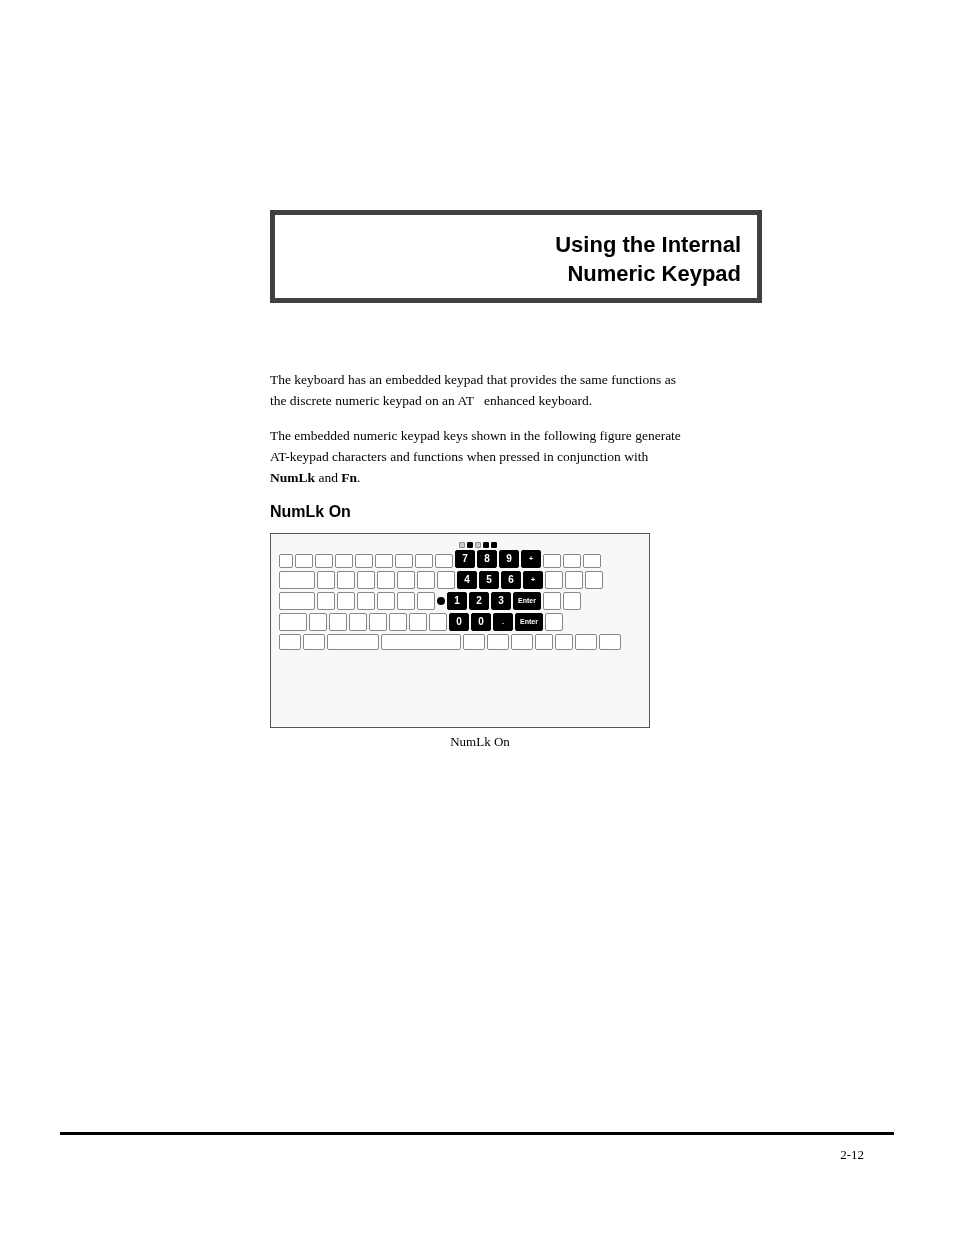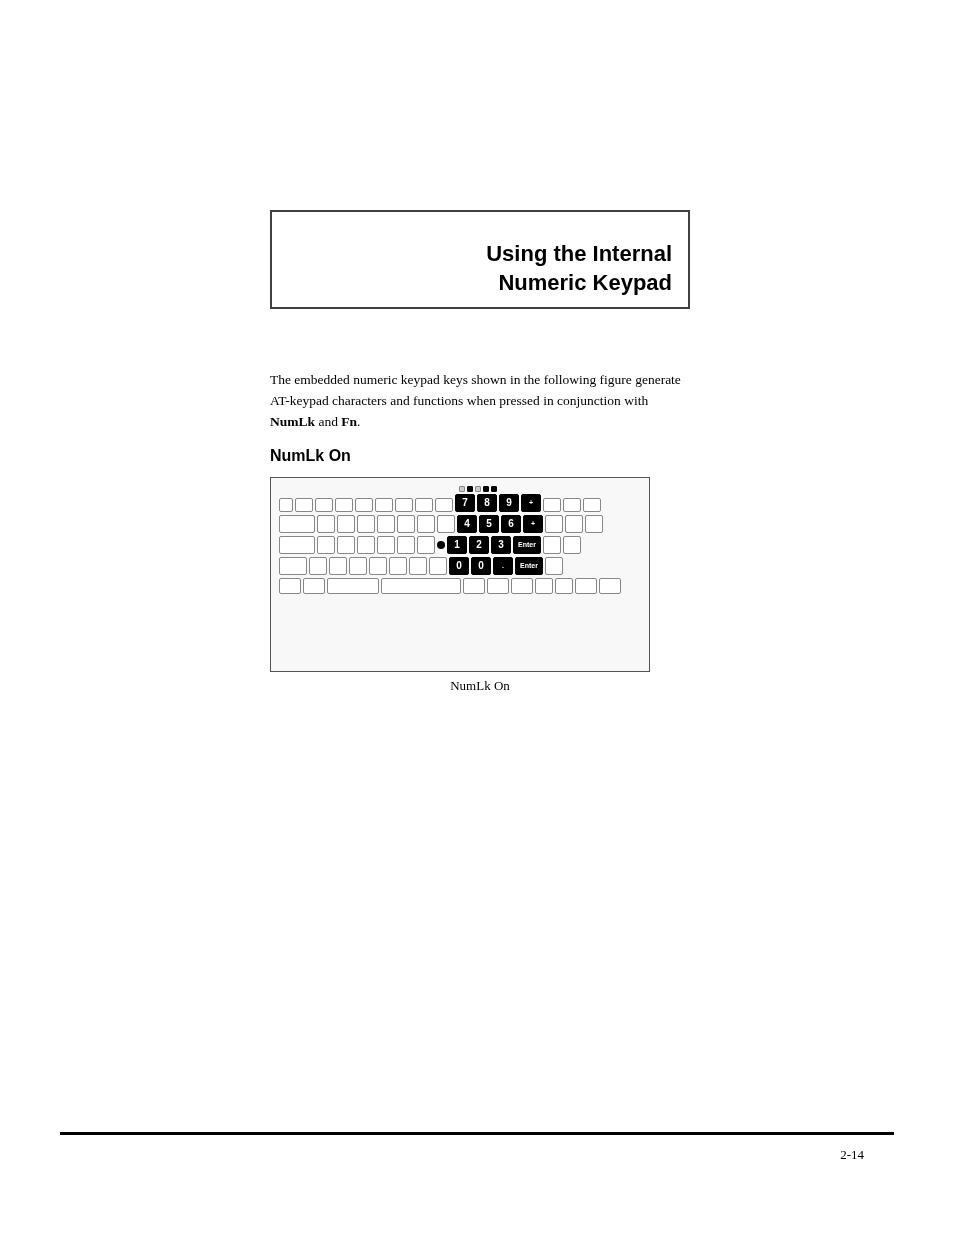--- a/index.html
+++ b/index.html
@@ -19,25 +19,25 @@
       padding: 0;
       position: relative;
       background: #fff;
     }
 
     
     .title-box {
       position: absolute;
       top: 210px;
       left: 270px;
-      width: 420px;
-      border: 2px solid #404040;
+      width: 492px;
+      border: 5px solid #404040;
       background: #fff;
       text-align: right;
-      padding: 28px 16px 10px 10px;
+      padding: 16px 16px 10px 10px;
     }
 
     .title-text {
       font-size: 22px;
       font-weight: bold;
       line-height: 1.3;
       font-family: Arial, Helvetica, sans-serif;
     }
 
     
@@ -175,20 +175,21 @@
 
   <div class="title-box">
     <div class="title-text">
       <span>Using the Internal</span><br>
       <span>Numeric Keypad</span>
     </div>
   </div>
 
   <div class="content-area">
 
+    <p class="body-text">The keyboard has an embedded keypad that provides the same functions as the discrete numeric keypad on an AT&nbsp;&nbsp;&nbsp;enhanced keyboard.</p>
 
     <p class="body-text">
       The embedded numeric keypad keys shown in the following figure generate AT-keypad characters and functions when pressed in conjunction with <b>NumLk</b> and <b>Fn</b>.
     </p>
 
 
     <div class="section-heading">NumLk On</div>
 
 
     <div class="keyboard-diagram">
@@ -304,15 +305,15 @@
 
       </div>
     </div>
 
     <div class="caption-text">NumLk On</div>
 
   </div>
 
   <div class="bottom-rule"></div>
 
-  <div class="page-number">2-14</div>
+  <div class="page-number">2-12</div>
 
 </div>
 
 </body></html>

